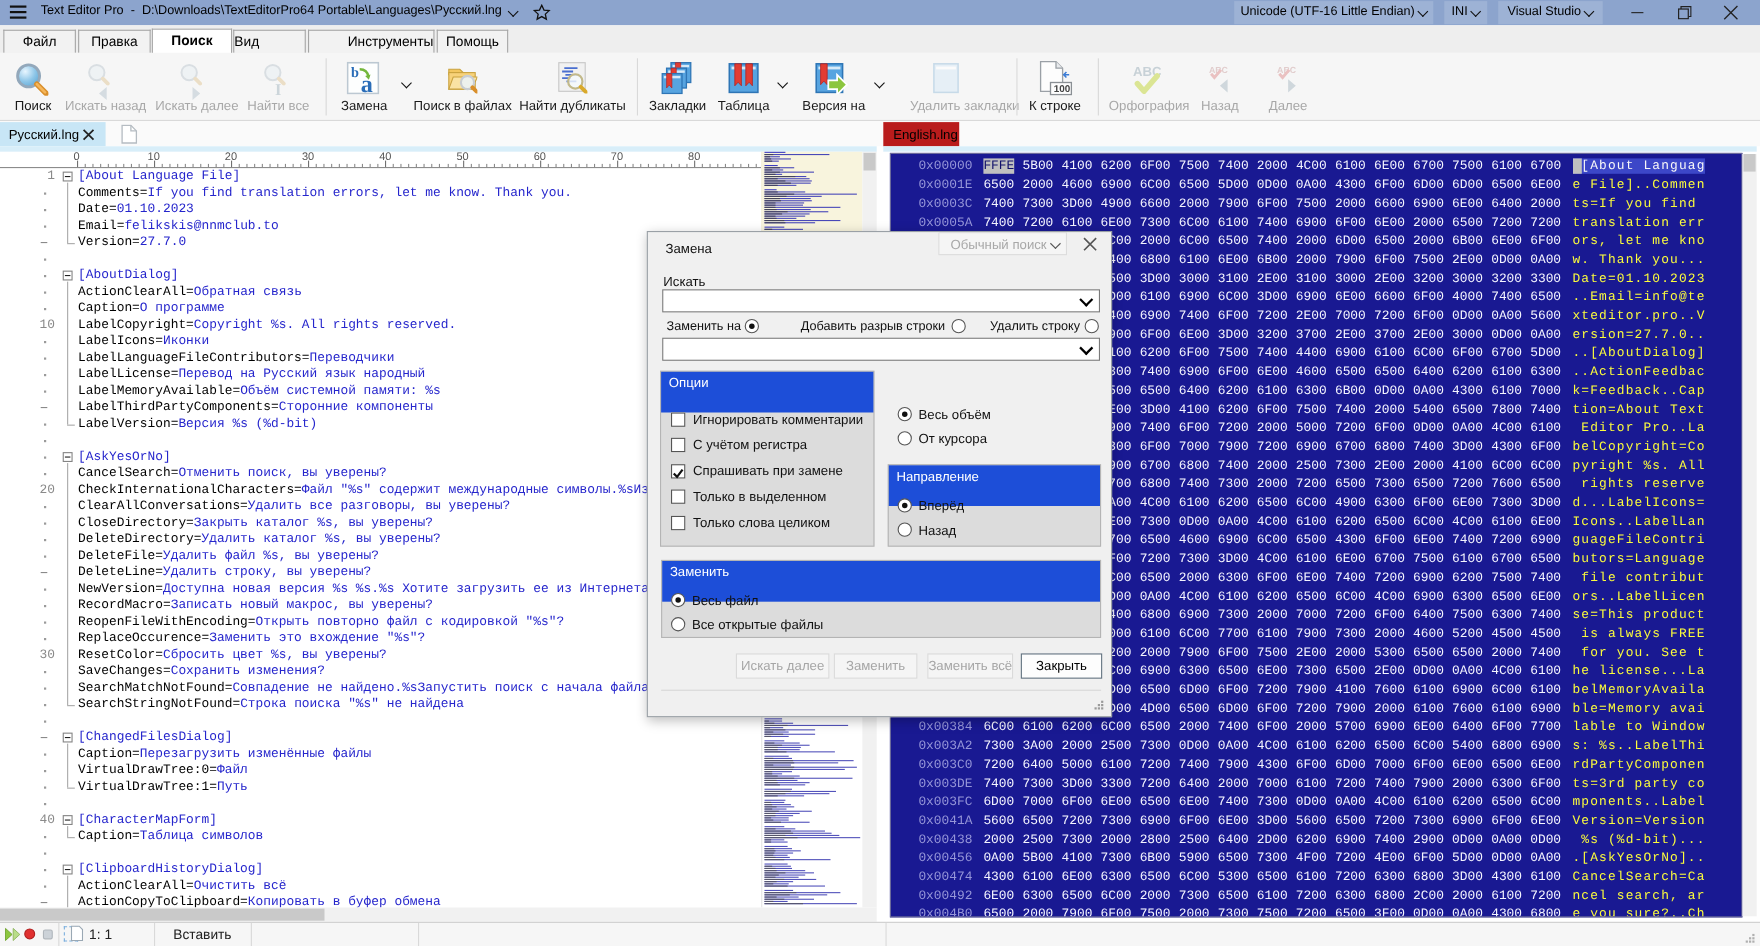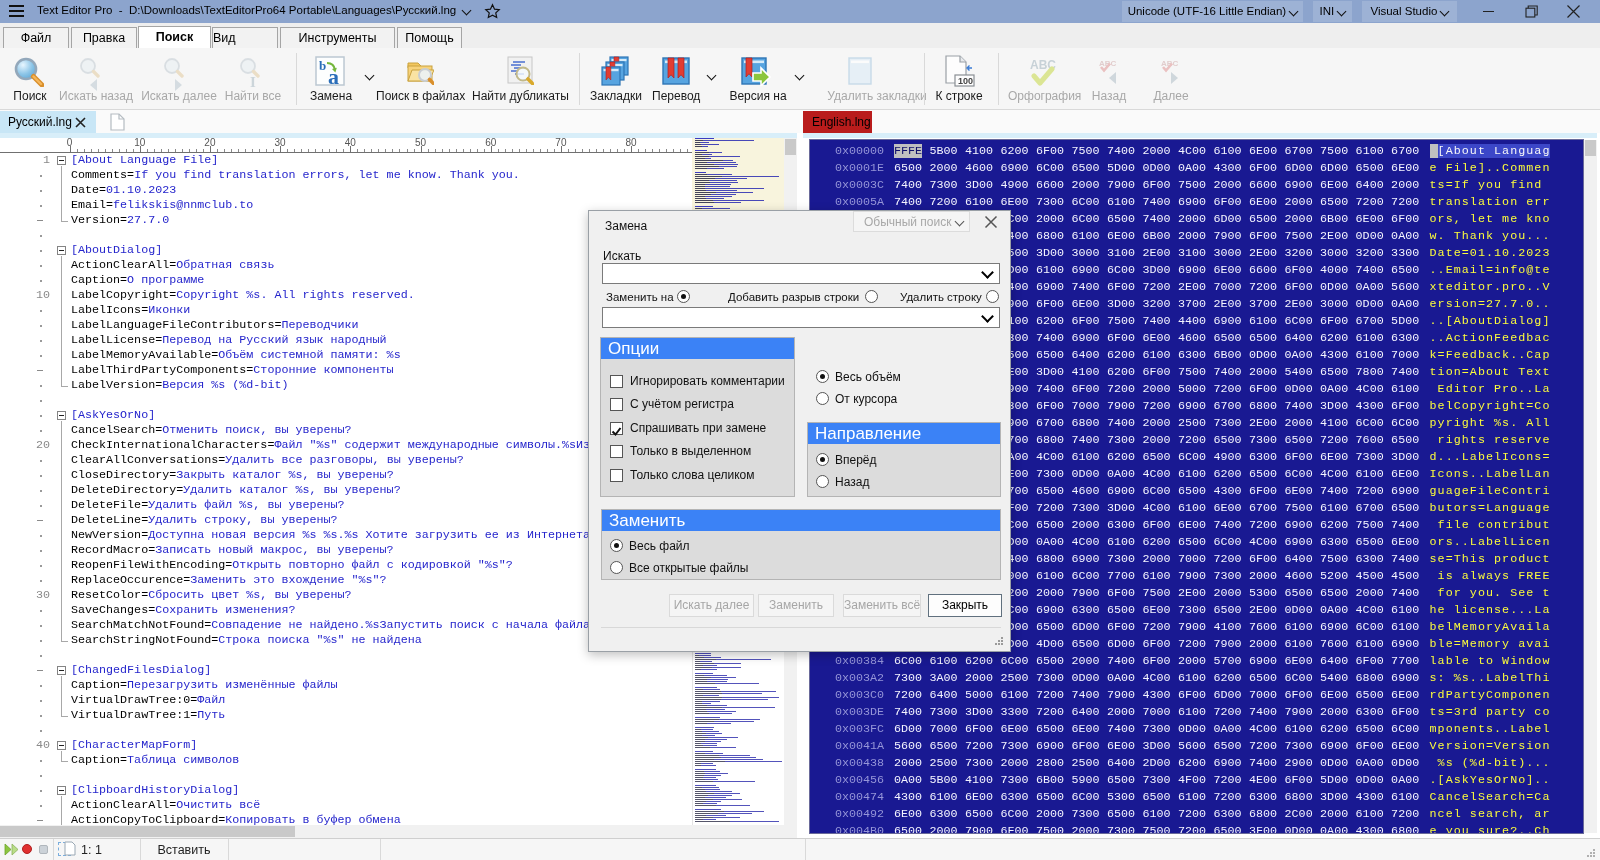--- a/index.html
+++ b/index.html
@@ -3,21 +3,21 @@
 *{margin:0;padding:0;box-sizing:border-box}
 html,body{width:1600px;height:860px;overflow:hidden}
 body{font-family:"Liberation Sans",sans-serif;background:#fff;position:relative}
 .abs{position:absolute}
 pre{font-family:"Liberation Mono",monospace;font-size:11.7px;line-height:15px;margin:0}
 .k{color:#000}.v{color:#2525cc}.h{color:#2525cc}
 .chev{display:inline-block;width:8px;height:8px}
 .chev:before{content:"";display:block;width:6px;height:6px;border-right:1.6px solid #111;border-bottom:1.6px solid #111;transform:rotate(45deg);margin:0 auto}
 .chev2{display:inline-block;width:10px;height:9px}.chev2:before{content:"";display:block;width:7px;height:7px;border-right:2px solid #000;border-bottom:2px solid #000;transform:rotate(45deg);margin:0 auto}
 .gbox{position:absolute;background:#dcdcdc;border:1px solid #b4b4b4}
-.ghead{position:absolute;left:0;top:0;right:0;height:21px;background:#3b82f6;color:#fff;font-size:17px;line-height:21px;padding-left:7px}
+.ghead{position:absolute;left:0;top:0;right:0;height:37px;background:#1d4ed8;color:#fff;font-size:12px;line-height:21px;padding-left:7px}
 .cb{position:absolute;width:13px;height:13px;background:#fff;border:1px solid #555}
 .rb{position:absolute;width:13px;height:13px;background:#fff;border:1px solid #555;border-radius:50%}
 .rb.on:before{content:"";position:absolute;left:3px;top:3px;width:5px;height:5px;border-radius:50%;background:#111}
 .lbl{position:absolute;font-size:12px;color:#111;white-space:nowrap}
 .btn{position:absolute;height:23px;font-size:12px;text-align:center;white-space:nowrap;border:1px solid #dadada;background:#f5f5f5;color:#a6a6a6}
 .btn.en{background:#fdfdfd;border:1px solid #60707e;color:#000}
 .btn span{display:block;line-height:21px}
 .sep{position:absolute;width:1px;background:#d9d9d9}
 .ticon{position:absolute;font-size:12px;color:#1a1a1a;white-space:nowrap;text-align:center}
 .ticon.dis{color:#a8a8a8}
@@ -41,21 +41,21 @@
     </svg>
 <svg class="abs" style="left:1566px;top:4px" width="15" height="15" viewBox="0 0 15 15">
       <path d="M1.5 1.5l12 12M13.5 1.5l-12 12" stroke="#222" stroke-width="1.2"></path>
     </svg>
 </div>
 <div class="abs" style="left:0;top:23px;width:1600px;height:25px;background:#eeeeee"></div>
 <div class="abs" style="left:3px;top:27px;width:66px;height:21px;background:#f2f2f2;border:1px solid #a5a5a5;border-bottom:none;font-size:12.5px;text-align:center;line-height:20px;color:#000">Файл</div>
 <div class="abs" style="left:71px;top:27px;width:66px;height:21px;background:#f2f2f2;border:1px solid #a5a5a5;border-bottom:none;font-size:12.5px;text-align:center;line-height:20px;color:#000">Правка</div>
 <div class="abs" style="left:138px;top:26px;width:73px;height:22px;background:#fff;border:1px solid #a5a5a5;border-bottom:none;font-size:12.5px;font-weight:bold;text-align:center;line-height:21px;z-index:3">Поиск</div>
 <div class="abs" style="left:212px;top:27px;width:66px;height:21px;background:#f2f2f2;border:1px solid #a5a5a5;border-bottom:none;font-size:12.5px;line-height:20px;color:#000">Вид</div>
-<div class="abs" style="left:280px;top:27px;width:115px;height:21px;background:#f2f2f2;border:1px solid #a5a5a5;border-bottom:none;font-size:12.5px;text-align:center;line-height:20px;color:#000">Инструменты</div>
+<div class="abs" style="left:280px;top:27px;width:115px;height:21px;background:#f2f2f2;border:1px solid #a5a5a5;border-bottom:none;font-size:12.5px;text-align:right;line-height:20px;color:#000">Инструменты</div>
 <div class="abs" style="left:397px;top:27px;width:65px;height:21px;background:#f2f2f2;border:1px solid #a5a5a5;border-bottom:none;font-size:12.5px;text-align:center;line-height:20px;color:#000">Помощь</div>
 <div class="abs" style="left:0;top:48px;width:1600px;height:62px;background:#f6f6f6;border-bottom:1px solid #d9d9d9"></div>
 <svg class="abs" style="left:12px;top:56px" width="32" height="31" viewBox="0 0 32 31">
     <defs>
       <radialGradient id="g1" cx="0.35" cy="0.3" r="0.9">
         <stop offset="0" stop-color="#e8f6ff"></stop>
         <stop offset="0.5" stop-color="#8ec6e8"></stop>
         <stop offset="1" stop-color="#4f9fd0"></stop>
       </radialGradient>
     </defs>
@@ -132,21 +132,21 @@
     </g>
   </svg>
 <div class="ticon" style="left:588px;top:89px;width:56px">Закладки</div>
 <svg class="abs" style="left:661px;top:56px" width="30" height="30" viewBox="0 0 30 30">
     <rect x="2" y="2" width="26" height="26" fill="#57a4e0" stroke="#2e75b5" stroke-width="1.4"></rect>
     <rect x="4" y="4.5" width="22" height="2.6" fill="#d6eaf8"></rect>
     <path d="M7 2v20l3-3.2 3 3.2V2z" fill="#e23c32" stroke="#b02020" stroke-width="0.7"></path>
     <path d="M17 2v20l3-3.2 3 3.2V2z" fill="#e23c32" stroke="#b02020" stroke-width="0.7"></path>
   </svg>
 <div class="abs chev" style="left:707px;top:72px"></div>
-<div class="ticon" style="left:652px;top:89px;width:48px">Перевод</div>
+<div class="ticon" style="left:652px;top:89px;width:48px">Таблица</div>
 <svg class="abs" style="left:740px;top:56px" width="32" height="30" viewBox="0 0 32 30">
     <rect x="2" y="2" width="24" height="26" fill="#57a4e0" stroke="#2e75b5" stroke-width="1.4"></rect>
     <rect x="4" y="4.5" width="20" height="2.6" fill="#d6eaf8"></rect>
     <path d="M6 2v19l3-3.2 3 3.2V2z" fill="#e23c32" stroke="#b02020" stroke-width="0.7"></path>
     <path d="M13 17h8v-5l9 9-9 9v-5h-8z" fill="#8cc63e" stroke="#fff" stroke-width="1.6"></path>
   </svg>
 <div class="abs chev" style="left:795px;top:72px"></div>
 <div class="ticon" style="left:726px;top:89px;width:64px">Версия на</div>
 <svg class="abs" style="left:845px;top:56px" opacity="0.6" width="30" height="30" viewBox="0 0 30 30">
     <rect x="4" y="2" width="22" height="26" fill="#dcebf7" stroke="#a8c8e0" stroke-width="1.4"></rect>

